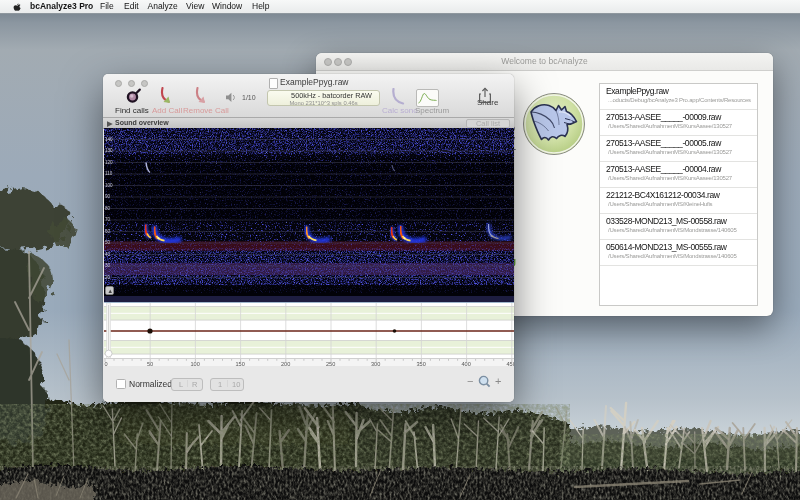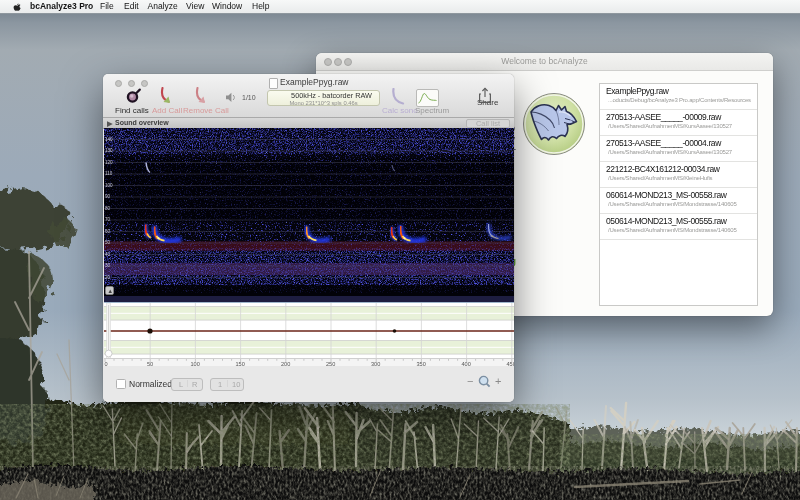--- a/index.html
+++ b/index.html
@@ -188,29 +188,33 @@
   <div class="abs" style="left:283px;top:30px;width:157px;height:221px;border:1px solid #c9c9c7;background:#fff;overflow:hidden;">
     <div class="row">
         <div class="t">ExamplePpyg.raw</div>
         <div class="p">...oducts/Debug/bcAnalyze3 Pro.app/Contents/Resources</div>
       </div>
     <div class="row">
         <div class="t">270513-AASEE_____-00009.raw</div>
         <div class="p">/Users/Shared/AufnahmenMS/KursAasee/130527</div>
       </div>
     <div class="row">
+        <div class="t">270513-AASEE_____-00005.raw</div>
+        <div class="p">/Users/Shared/AufnahmenMS/KursAasee/130527</div>
+      </div>
+    <div class="row">
         <div class="t">270513-AASEE_____-00004.raw</div>
         <div class="p">/Users/Shared/AufnahmenMS/KursAasee/130527</div>
       </div>
     <div class="row">
         <div class="t">221212-BC4X161212-00034.raw</div>
         <div class="p">/Users/Shared/AufnahmenMS/KleineHufis</div>
       </div>
     <div class="row">
-        <div class="t">060614-MOND213_MS-00558.raw</div>
+        <div class="t">033528-MOND213_MS-00558.raw</div>
         <div class="p">/Users/Shared/AufnahmenMS/Mondstrasse/140605</div>
       </div>
     <div class="row">
         <div class="t">050614-MOND213_MS-00555.raw</div>
         <div class="p">/Users/Shared/AufnahmenMS/Mondstrasse/140605</div>
       </div>
   </div>
 </div>
 
 <div class="abs" style="left:103px;top:74px;width:411px;height:328px;border-radius:5px;background:#e7e7e7;box-shadow:0 16px 40px rgba(0,0,0,0.5),0 0 1px rgba(0,0,0,0.5);">

